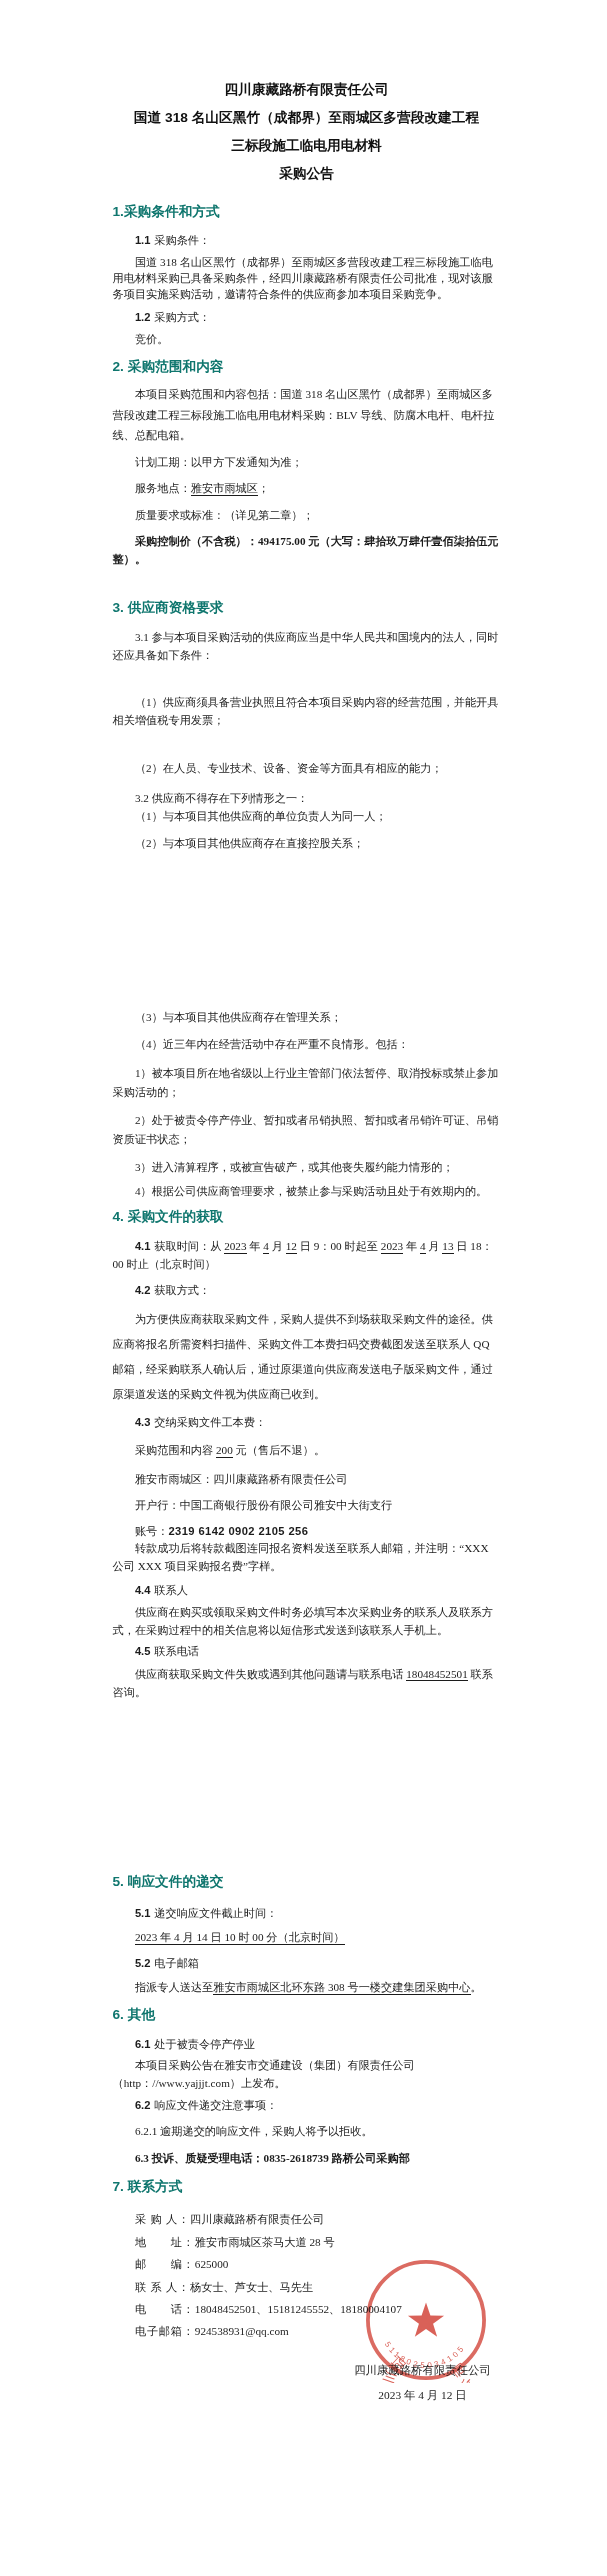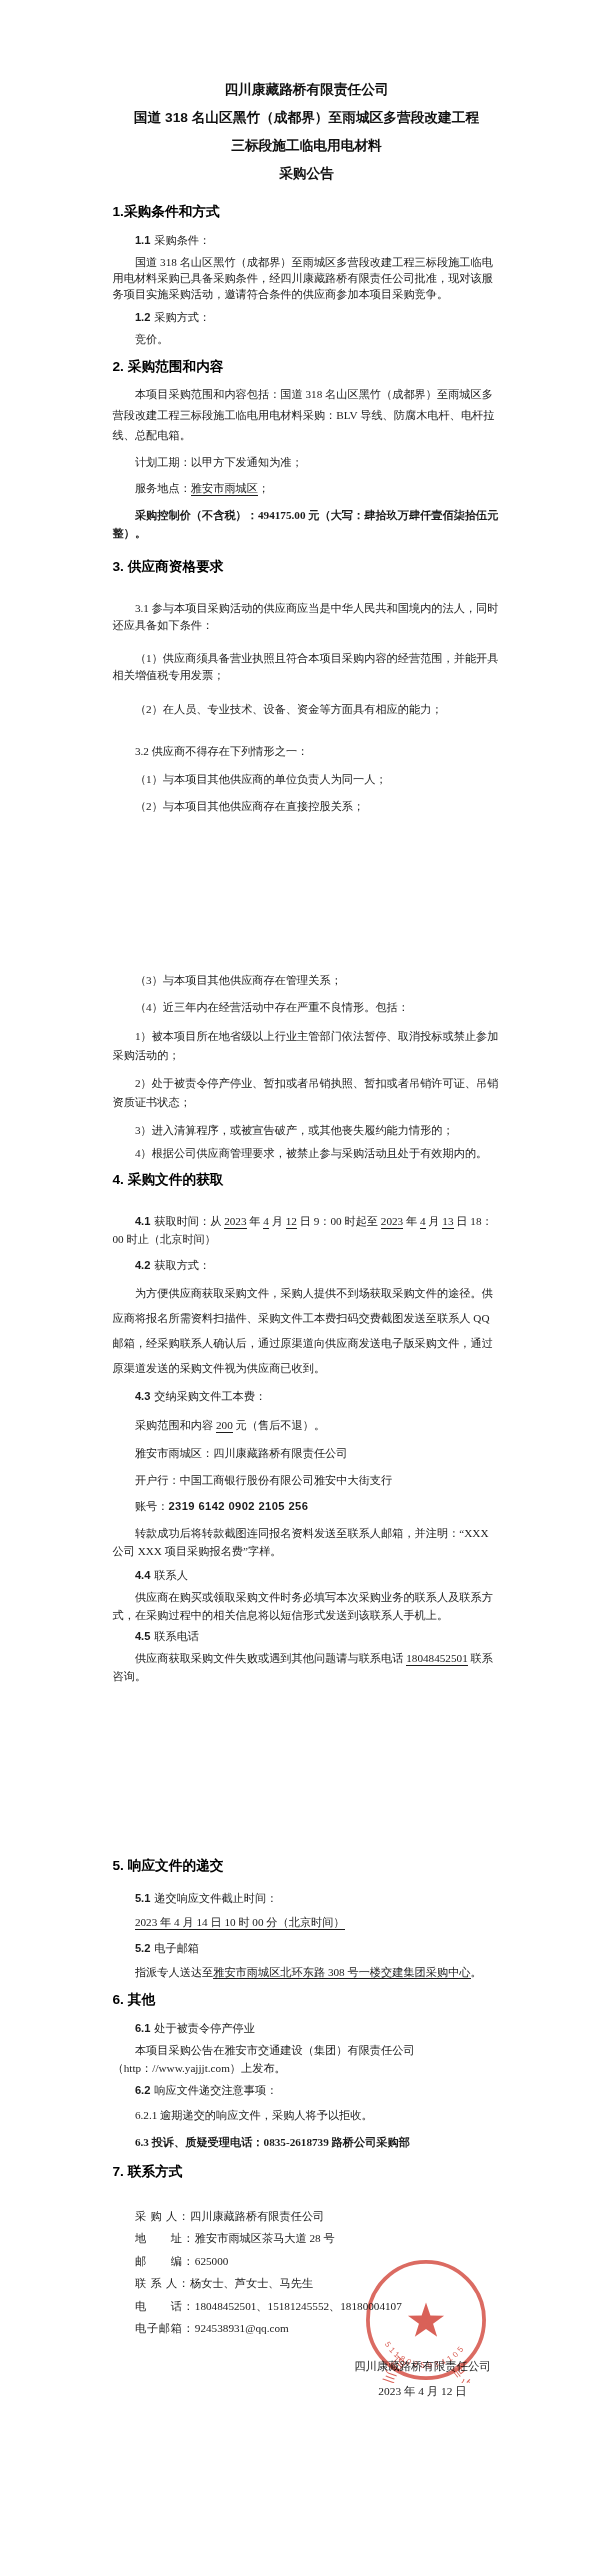--- a/index.html
+++ b/index.html
@@ -3,33 +3,33 @@
 <meta charset="utf-8">
 <style>
   html,body{margin:0;padding:0;background:#ffffff;}
   .page{position:relative;width:564px;height:2576px;background:#ffffff;margin:0 auto;
         font-family:"Liberation Serif","DejaVu Serif",serif;color:#1c1c1c;overflow:hidden;}
   .content{padding:0 85px 0 91px;}
   .title-block{padding-top:76px;}
   .title{ text-align:center;font-family:"Liberation Sans","DejaVu Sans",sans-serif;
           font-weight:700;font-size:13.7px;line-height:28px;color:#111;}
   .sec-h{font-family:"Liberation Sans","DejaVu Sans",sans-serif;font-weight:700;
-         font-size:13.7px;line-height:19px;color:#000000;}
+         font-size:13.7px;line-height:19px;color:#0f766e;}
   p{margin:0;font-size:11.2px;line-height:18px;}
   .ind{text-indent:2em;}
   .b{font-weight:700;}
   .num{font-family:"Liberation Sans","DejaVu Sans",sans-serif;font-weight:700;margin-right:3.8px;}
   .u{border-bottom:0.8px solid #1c1c1c;padding-bottom:0.8px;}
   .acctnum{font-family:"Liberation Sans","DejaVu Sans",sans-serif;font-weight:600;letter-spacing:0.4px;}
   .lh21{line-height:16px}.lh23{line-height:17.5px}.lh25{line-height:19px}
   .lh27{line-height:20.5px}.lh33{line-height:25px}
   .m4{margin-top:3px}.m5{margin-top:3.8px}.m6{margin-top:4.6px}.m7{margin-top:5.3px}
   .m8{margin-top:6px}.m10{margin-top:7.6px}.m11{margin-top:8.3px}.m12{margin-top:9px}
-  .m13{margin-top:10px}.m14{margin-top:10.6px}.m15{margin-top:11.4px}.m16{margin-top:24px}
-  .m18{margin-top:13.7px}.m22{margin-top:15px}
+  .m13{}.m14{margin-top:10.6px}.m15{margin-top:11.4px}.m16{margin-top:12px}
+  .m18{margin-top:13.7px}.m22{margin-top:30px}
   .gap1{height:156px;}
   .gap2{height:171px;}
   .contact{line-height:22.4px;}
   .clabel{letter-spacing:0.8px;}
   .sig{margin-left:200px;width:220px;text-align:center;margin-top:15px;
        font-size:11.4px;line-height:25px;}
   .stamp{position:absolute;left:341px;top:2257px;width:126px;height:126px;
          mix-blend-mode:multiply;opacity:.88;}
   .stamp text{font-family:"Liberation Sans","DejaVu Sans",sans-serif;}
 </style>
@@ -49,20 +49,21 @@
     <div class="sec-h m18">1.采购条件和方式</div>
     <p class="m14 ind"><span class="num">1.1</span><span>采购条件：</span></p>
     <p class="m6 ind lh21">国道 318 名山区黑竹（成都界）至雨城区多营段改建工程三标段施工临电用电材料采购已具备采购条件，经四川康藏路桥有限责任公司批准，现对该服务项目实施采购活动，邀请符合条件的供应商参加本项目采购竞争。</p>
     <p class="m8 ind"><span class="num">1.2</span><span>采购方式：</span></p>
     <p class="m6 ind">竞价。</p>
 
     <div class="sec-h m12">2. 采购范围和内容</div>
     <p class="m10 ind lh27">本项目采购范围和内容包括：国道 318 名山区黑竹（成都界）至雨城区多营段改建工程三标段施工临电用电材料采购：BLV 导线、防腐木电杆、电杆拉线、总配电箱。</p>
     <p class="m10 ind">计划工期：以甲方下发通知为准；</p>
     <p class="m11 ind"><span>服务地点：</span><span class="u">雅安市雨城区</span><span>；</span></p>
+    <p class="m11 ind">质量要求或标准：（详见第二章）；</p>
     <p class="m11 ind b">采购控制价（不含税）：494175.00 元（大写：肆拾玖万肆仟壹佰柒拾伍元整）。</p>
 
     <div class="sec-h m22">3. 供应商资格要求</div>
     <p class="m16 ind lh23">3.1 参与本项目采购活动的供应商应当是中华人民共和国境内的法人，同时还应具备如下条件：</p>
     <p class="m22 ind lh23">（1）供应商须具备营业执照且符合本项目采购内容的经营范围，并能开具相关增值税专用发票；</p>
     <p class="m22 ind">（2）在人员、专业技术、设备、资金等方面具有相应的能力；</p>
     <p class="m16 ind">3.2 供应商不得存在下列情形之一：</p>
     <p class="m13 ind">（1）与本项目其他供应商的单位负责人为同一人；</p>
     <p class="m12 ind">（2）与本项目其他供应商存在直接控股关系；</p>
 

